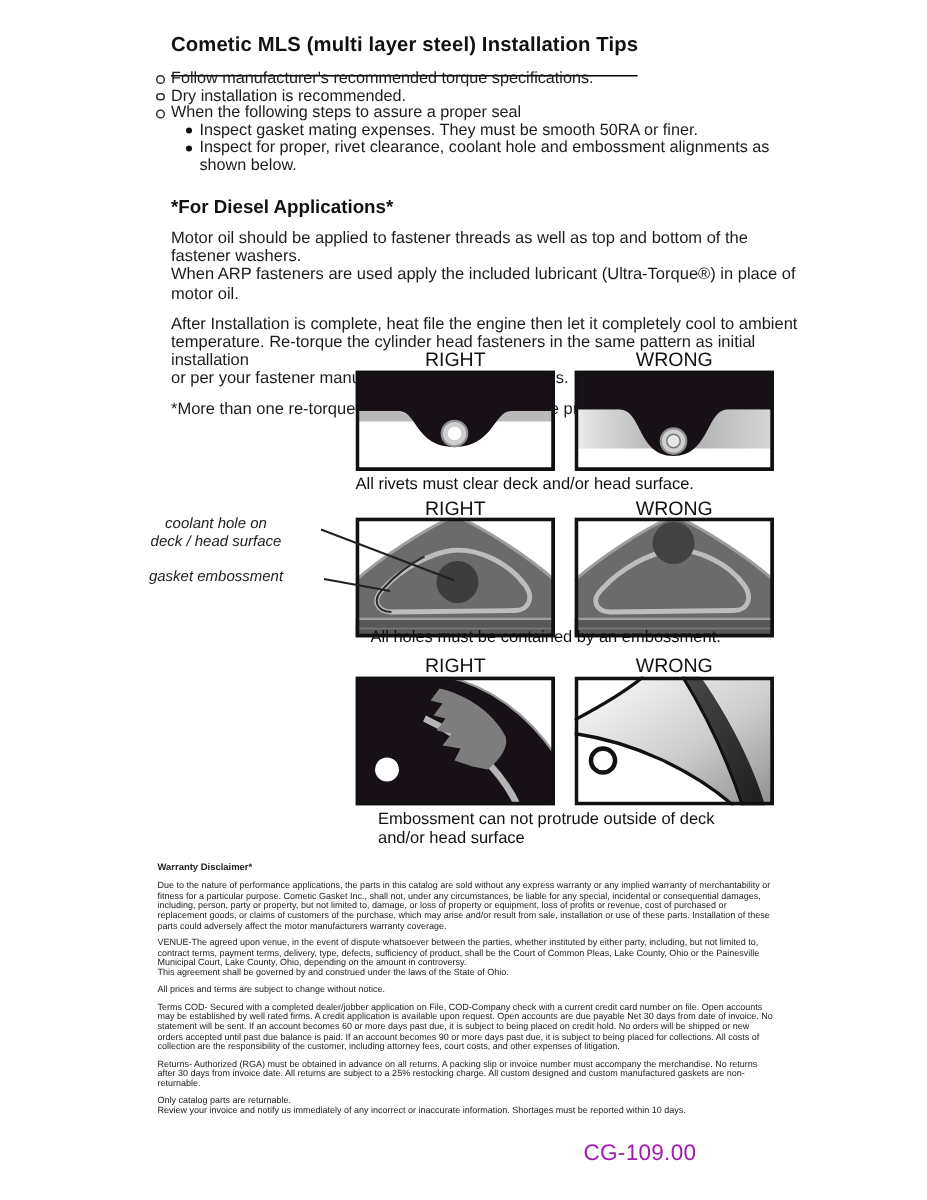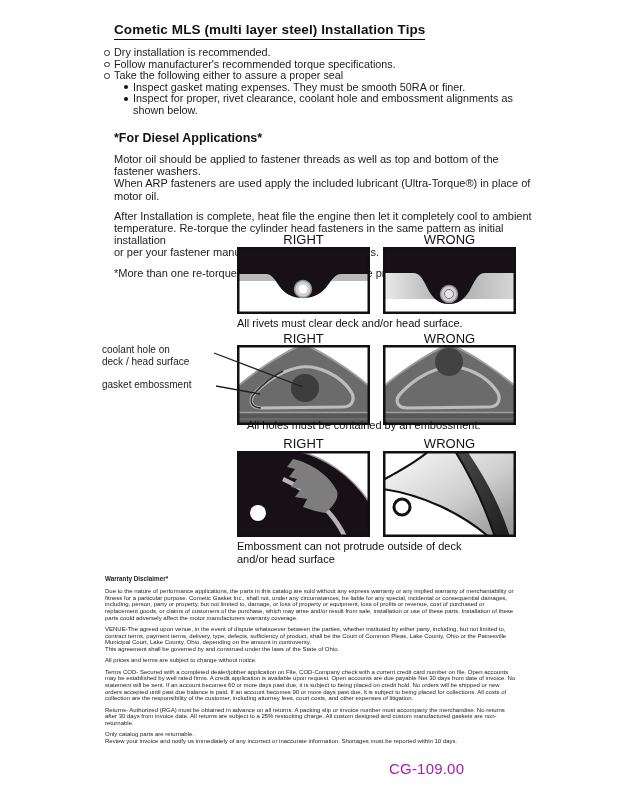--- a/index.html
+++ b/index.html
@@ -4,21 +4,21 @@
 <style>
   html,body { margin:0; padding:0; background:#ffffff; }
   .page {
     position:relative; width:618px; height:800px; background:#ffffff;
     font-family:"Liberation Sans", sans-serif; color:#1a1a1a; overflow:hidden;
   }
   
   .title {
     position:absolute; left:114px; top:22px;
     font-size:13.5px; font-weight:bold; letter-spacing:.1px;
-    border-bottom:1.6px solid #000; padding-bottom:2px; color:#111;
+    border-bottom:1.6px solid #000; padding-bottom:13px; color:#111;
   }
   
   .bullets { position:absolute; left:104px; top:47px; width:440px; font-size:10.8px; line-height:11.6px; color:#1c1c1c; }
   .bullet { position:relative; padding-left:10px; }
   .bullet::before {
     content:""; position:absolute; left:0; top:3px; width:3.5px; height:3.5px;
     border:1px solid #333; border-radius:50%;
   }
   .sub-bullet { position:relative; margin-left:20px; padding-left:9px; }
   .sub-bullet::before {
@@ -27,40 +27,40 @@
   }
   
   .diesel { position:absolute; left:114px; top:119px; width:424px;margin-top:12px; }
   .diesel-heading { font-size:12.5px; font-weight:bold; color:#111; margin:0 0 8px 0; }
   .diesel p { margin:0 0 8px 0; font-size:11px; line-height:12.2px; white-space:pre-line; color:#1c1c1c; }
   
   .fig-label { position:absolute; width:133px; text-align:center; font-size:13px; color:#111; }
   .fig { position:absolute; width:133px; }
   .fig svg { display:block; }
   .caption { position:absolute; font-size:11px; line-height:12.5px; white-space:pre-line; color:#111; }
-  .ann { position:absolute; left:102px; width:104px; text-align:left; font-size:10px; line-height:11.5px; white-space:pre-line; color:#1c1c1c; }
+  .ann { position:absolute; left:92px; width:104px; text-align:center; font-size:10px; line-height:11.5px; white-space:pre-line; color:#1c1c1c;font-style:italic; }
   .connectors { position:absolute; left:205px; top:345px; width:112px; height:60px; }
   
   .disclaimer { position:absolute; left:105px; top:575px; width:412px; color:#222; }
   .disclaimer-heading { font-size:6.3px; font-weight:bold; margin:0 0 6px 0; }
   .disclaimer p { margin:0 0 4.5px 0; font-size:6px; line-height:6.7px; white-space:pre-line; }
   
   .footer-code { position:absolute; left:389px; top:760px; font-size:15px; color:#a21caf; letter-spacing:.2px; }
 </style>
 </head>
 <body>
 
 <div class="page">
 
   <div class="title">Cometic MLS (multi layer steel) Installation Tips</div>
 
   <div class="bullets">
+    <div class="bullet">Follow manufacturer's recommended torque specifications.</div>
     <div class="bullet">Dry installation is recommended.</div>
-    <div class="bullet">Follow manufacturer's recommended torque specifications.</div>
-    <div class="bullet">Take the following either to assure a proper seal</div>
+    <div class="bullet">When the following steps to assure a proper seal</div>
     <div class="sub-bullet">Inspect gasket mating expenses.  They must be smooth 50RA or finer.</div>
     <div class="sub-bullet">Inspect for proper, rivet clearance, coolant hole and embossment alignments as shown below.</div>
   </div>
 
   <div class="diesel">
     <div class="diesel-heading">*For Diesel Applications*</div>
     <p>Motor oil should be applied to fastener threads as well as top and bottom of the fastener washers.
 When ARP fasteners are used apply the included lubricant (Ultra-Torque®) in place of motor oil.</p>
     <p>After Installation is complete, heat file the engine then let it completely cool to ambient
 temperature. Re-torque the cylinder head fasteners in the same pattern as initial installation
@@ -176,21 +176,21 @@
       <rect width="133" height="86" fill="#ffffff"></rect>
       <path d="M46,0 H133 V86 H106 C78,62 40,44 0,38 V29 C17,20 33,11 46,0 Z" fill="url(#g3w)"></path>
       <path d="M84,0 C102,26 118,56 127,86 H112 C102,56 88,26 72,0 Z" fill="url(#g3wd)"></path>
       <path d="M72,0 C88,26 102,56 112,86" stroke="#111" stroke-width="2" fill="none"></path>
       <path d="M46,0 C33,11 17,20 0,29" stroke="#111" stroke-width="2.2" fill="none"></path>
       <path d="M0,38 C40,44 78,62 106,86" stroke="#111" stroke-width="2.2" fill="none"></path>
       <circle cx="19" cy="56" r="8" fill="#ffffff" stroke="#111" stroke-width="3"></circle>
       <rect x="1.25" y="1.25" width="130.5" height="83.5" fill="none" stroke="#111" stroke-width="2.5"></rect>
     </svg>
   </div>
-  <div class="caption" style="left:237px; top:540px; width:250px;">Embossment can not protrude outside of deck
+  <div class="caption" style="left:252px; top:540px; width:250px;">Embossment can not protrude outside of deck
 and/or head surface</div>
 
   <div class="disclaimer">
     <div class="disclaimer-heading">Warranty Disclaimer*</div>
     <p>Due to the nature of performance applications, the parts in this catalog are sold without any express warranty or any implied warranty of merchantability or fitness for a particular purpose.  Cometic Gasket Inc., shall not, under any circumstances, be liable for any special, incidental or consequential damages, including, person, party or property, but not limited to, damage, or loss of property or equipment, loss of profits or revenue, cost of purchased or replacement goods, or claims of customers of the purchase, which may arise and/or result from sale, installation or use of these parts.  Installation of these parts could adversely affect the motor manufacturers warranty coverage.</p>
     <p>VENUE-The agreed upon venue, in the event of dispute whatsoever between the parties, whether instituted by either party, including, but not limited to, contract terms, payment terms, delivery, type, defects, sufficiency of product, shall be the Court of Common Pleas, Lake County, Ohio or the Painesville Municipal Court, Lake County, Ohio, depending on the amount in controversy.
 This agreement shall be governed by and construed under the laws of the State of Ohio.</p>
     <p>All prices and terms are subject to change without notice.</p>
     <p>Terms COD- Secured with a completed dealer/jobber application on File, COD-Company check with a current credit card number on file.  Open accounts may be established by well rated firms.  A credit application is available upon request.  Open accounts are due payable Net 30 days from date of invoice.  No statement will be sent.  If an account becomes 60 or more days past due, it is subject to being placed on credit hold.  No orders will be shipped or new orders accepted until past due balance is paid.  If an account becomes 90 or more days past due, it is subject to being placed for collections.  All costs of collection are the responsibility of the customer, including attorney fees, court costs, and other expenses of litigation.</p>
     <p>Returns- Authorized (RGA) must be obtained in advance on all returns.  A packing slip or invoice number must accompany the merchandise.  No returns after 30 days from invoice date.  All returns are subject to a 25% restocking charge.  All custom designed and custom manufactured gaskets are non-returnable.</p>

